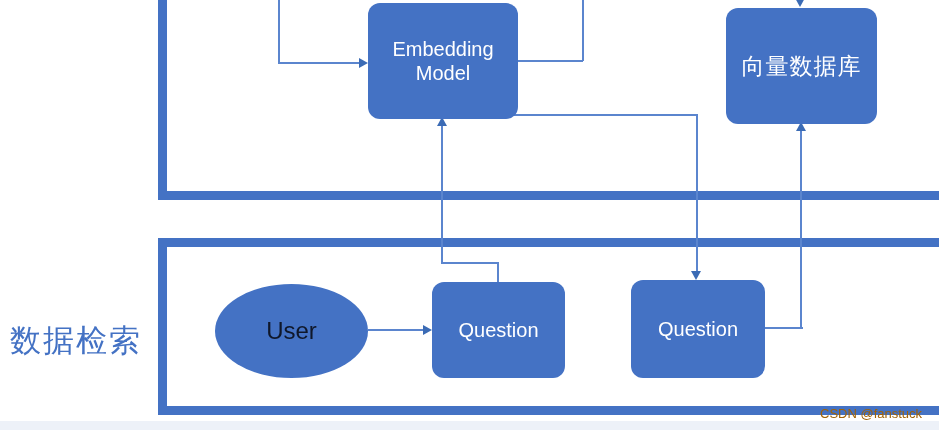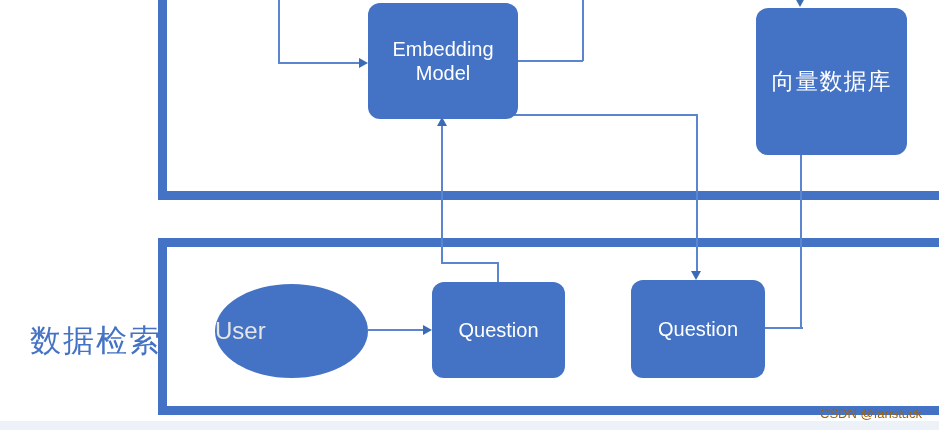--- a/index.html
+++ b/index.html
@@ -35,23 +35,24 @@
     line-height:1.22;
     box-sizing:border-box;
   }
   .node-box.latin{font-size:20px;}
   .node-box.cjk{font-size:23px;letter-spacing:1px;}
   
   .node-ellipse{
     position:absolute;
     background:#4472C4;
     border-radius:50%;
-    color:#e5e5e5;
+    color:#0f172a;
     display:flex;
     align-items:center;
+    justify-content:center;
     font-size:24px;
   }
   
   .side-label{
     position:absolute;
     color:#4472C4;
     font-size:31px;
     letter-spacing:2px;
     white-space:nowrap;
   }
@@ -98,21 +99,21 @@
   <div class="group-frame" style="left:158px; top:-14px; width:800px; height:214px;
               border-width:0 0 9px 0;"></div>
   <div class="group-frame" style="left:158px; top:-14px; width:9px; height:214px; border-width:0;
               background:#4472C4;"></div>
   <div class="group-frame" style="left:158px; top:191px; width:790px; height:9px; border-width:0;
               background:#4472C4;"></div>
 
   <div class="group-frame" style="left:158px; top:238px; width:800px; height:177px;
               border-width:9px;"></div>
 
-  <div class="side-label" style="left:10px; top:320px;margin-left:20px;">数据检索</div>
+  <div class="side-label" style="left:10px; top:320px;">数据检索</div>
 
   <div class="seg seg-v" style="left:278px; top:-10px; height:73px;"></div>
   <div class="seg seg-h" style="left:278px; top:62px; width:82px;"></div>
   <div class="arrowhead arrow-right" style="left:359px; top:58px;"></div>
 
   <div class="seg seg-h" style="left:518px; top:60px; width:65px;"></div>
   <div class="seg seg-v" style="left:582px; top:-12px; height:73px;"></div>
   <div class="arrowhead arrow-down" style="left:795px; top:-2px;"></div>
 
   <div class="seg seg-v" style="left:441px; top:122px; height:141px;"></div>
@@ -131,21 +132,21 @@
   <div class="seg seg-v" style="left:800px; top:128px; height:200px;"></div>
   <div class="arrowhead arrow-up" style="left:796px; top:122px;"></div>
 
   <div class="node-box latin" style="left:368px; top:3px; width:150px; height:116px;">
     <div>
       <div>Embedding</div>
       <div>Model</div>
     </div>
   </div>
 
-  <div class="node-box cjk" style="left:726px; top:8px; width:151px; height:147px;margin-left:30px;">
+  <div class="node-box cjk" style="left:726px; top:8px; width:151px; height:116px;">
     <span>向量数据库</span>
   </div>
 
   <div class="node-ellipse" style="left:215px; top:284px; width:153px; height:94px;">
     <span>User</span>
   </div>
 
   <div class="node-box latin" style="left:432px; top:282px; width:133px; height:96px;">
     <span>Question</span>
   </div>

